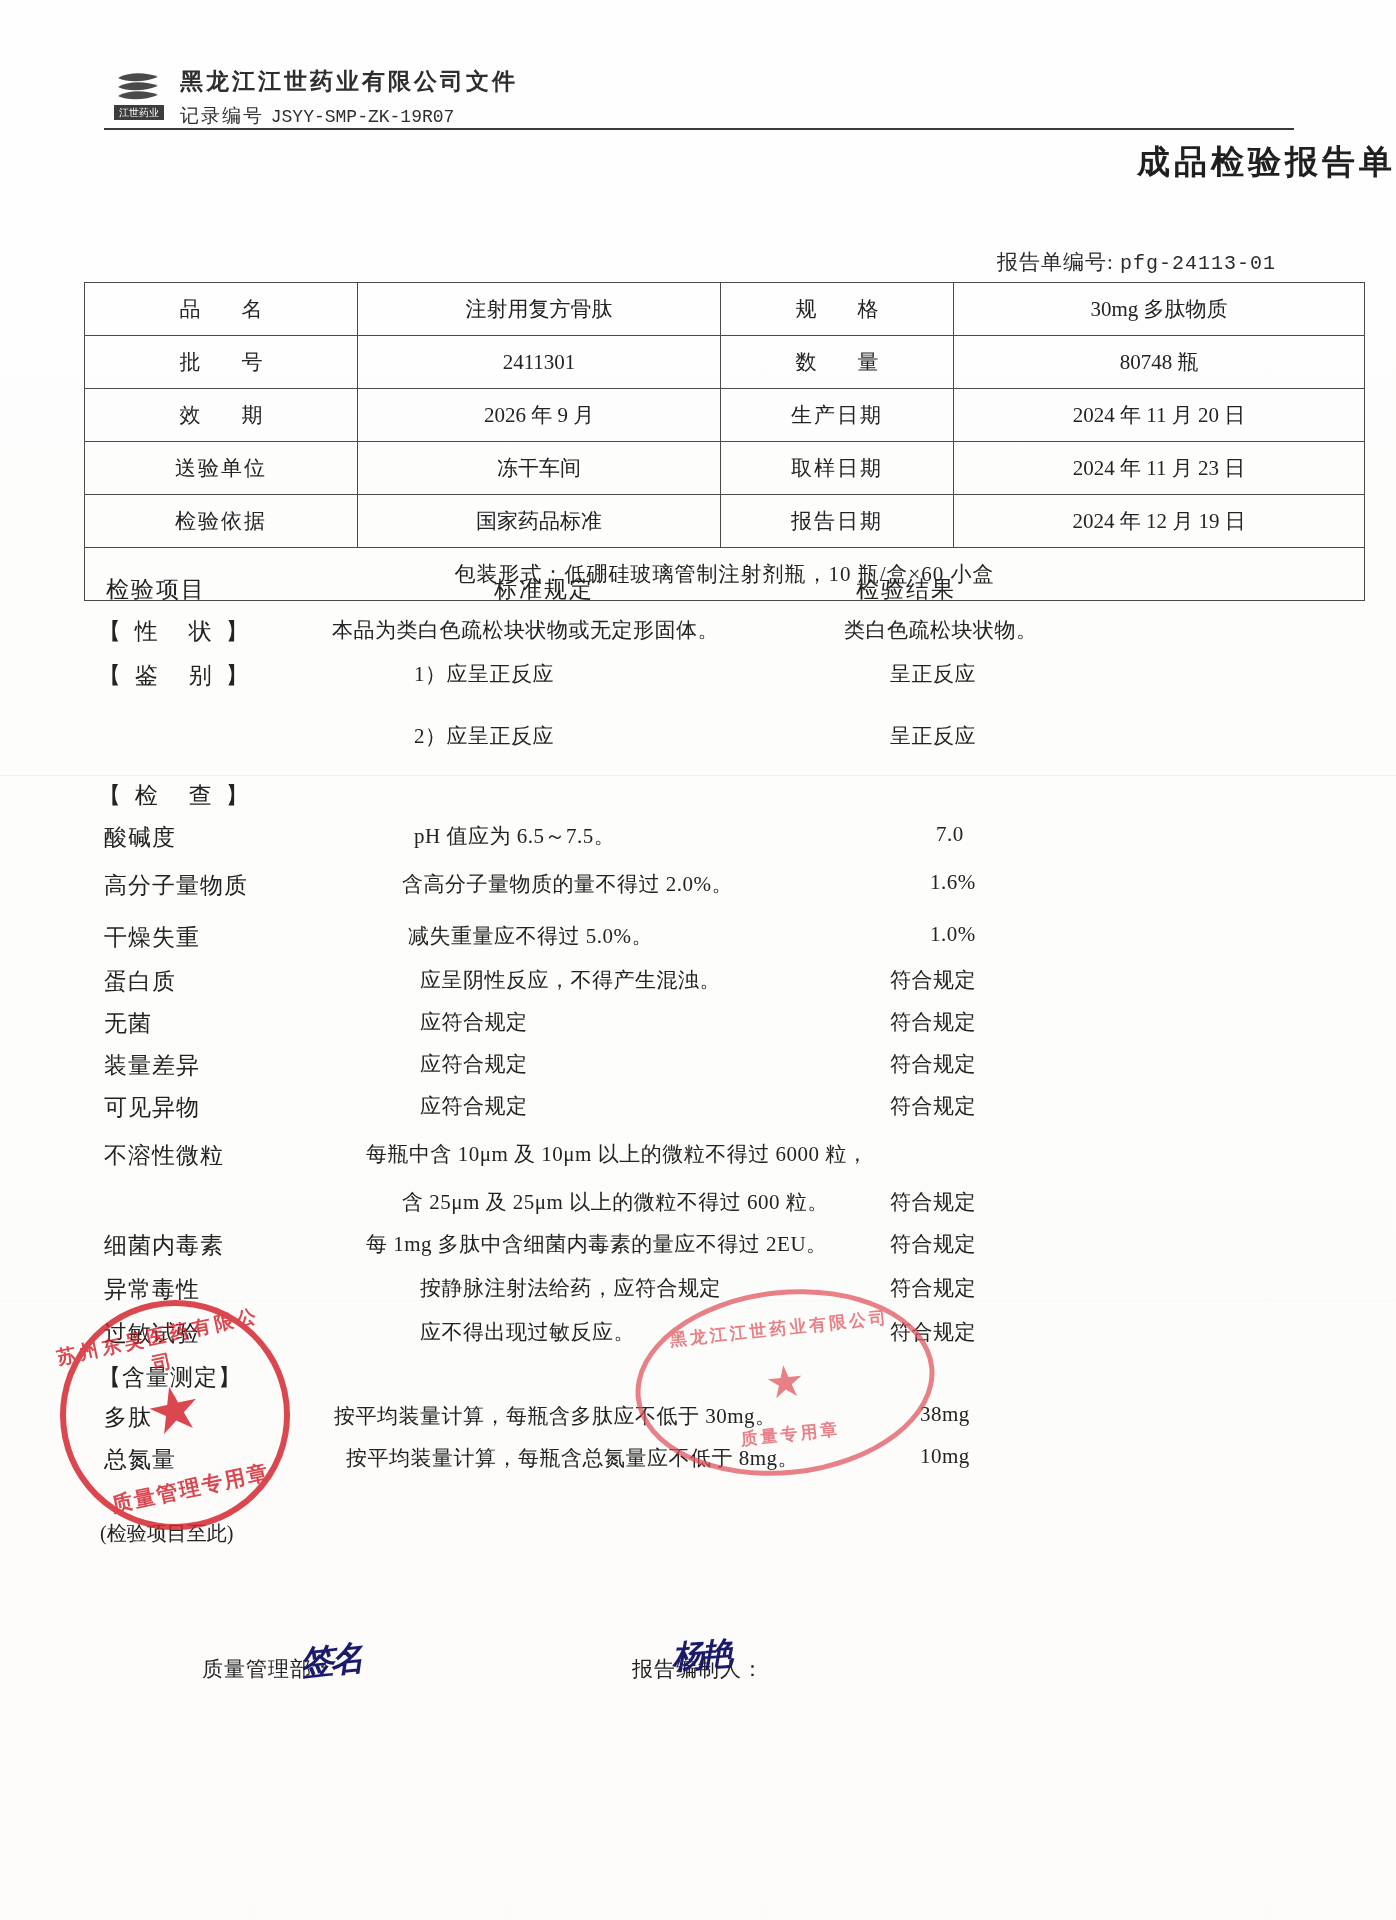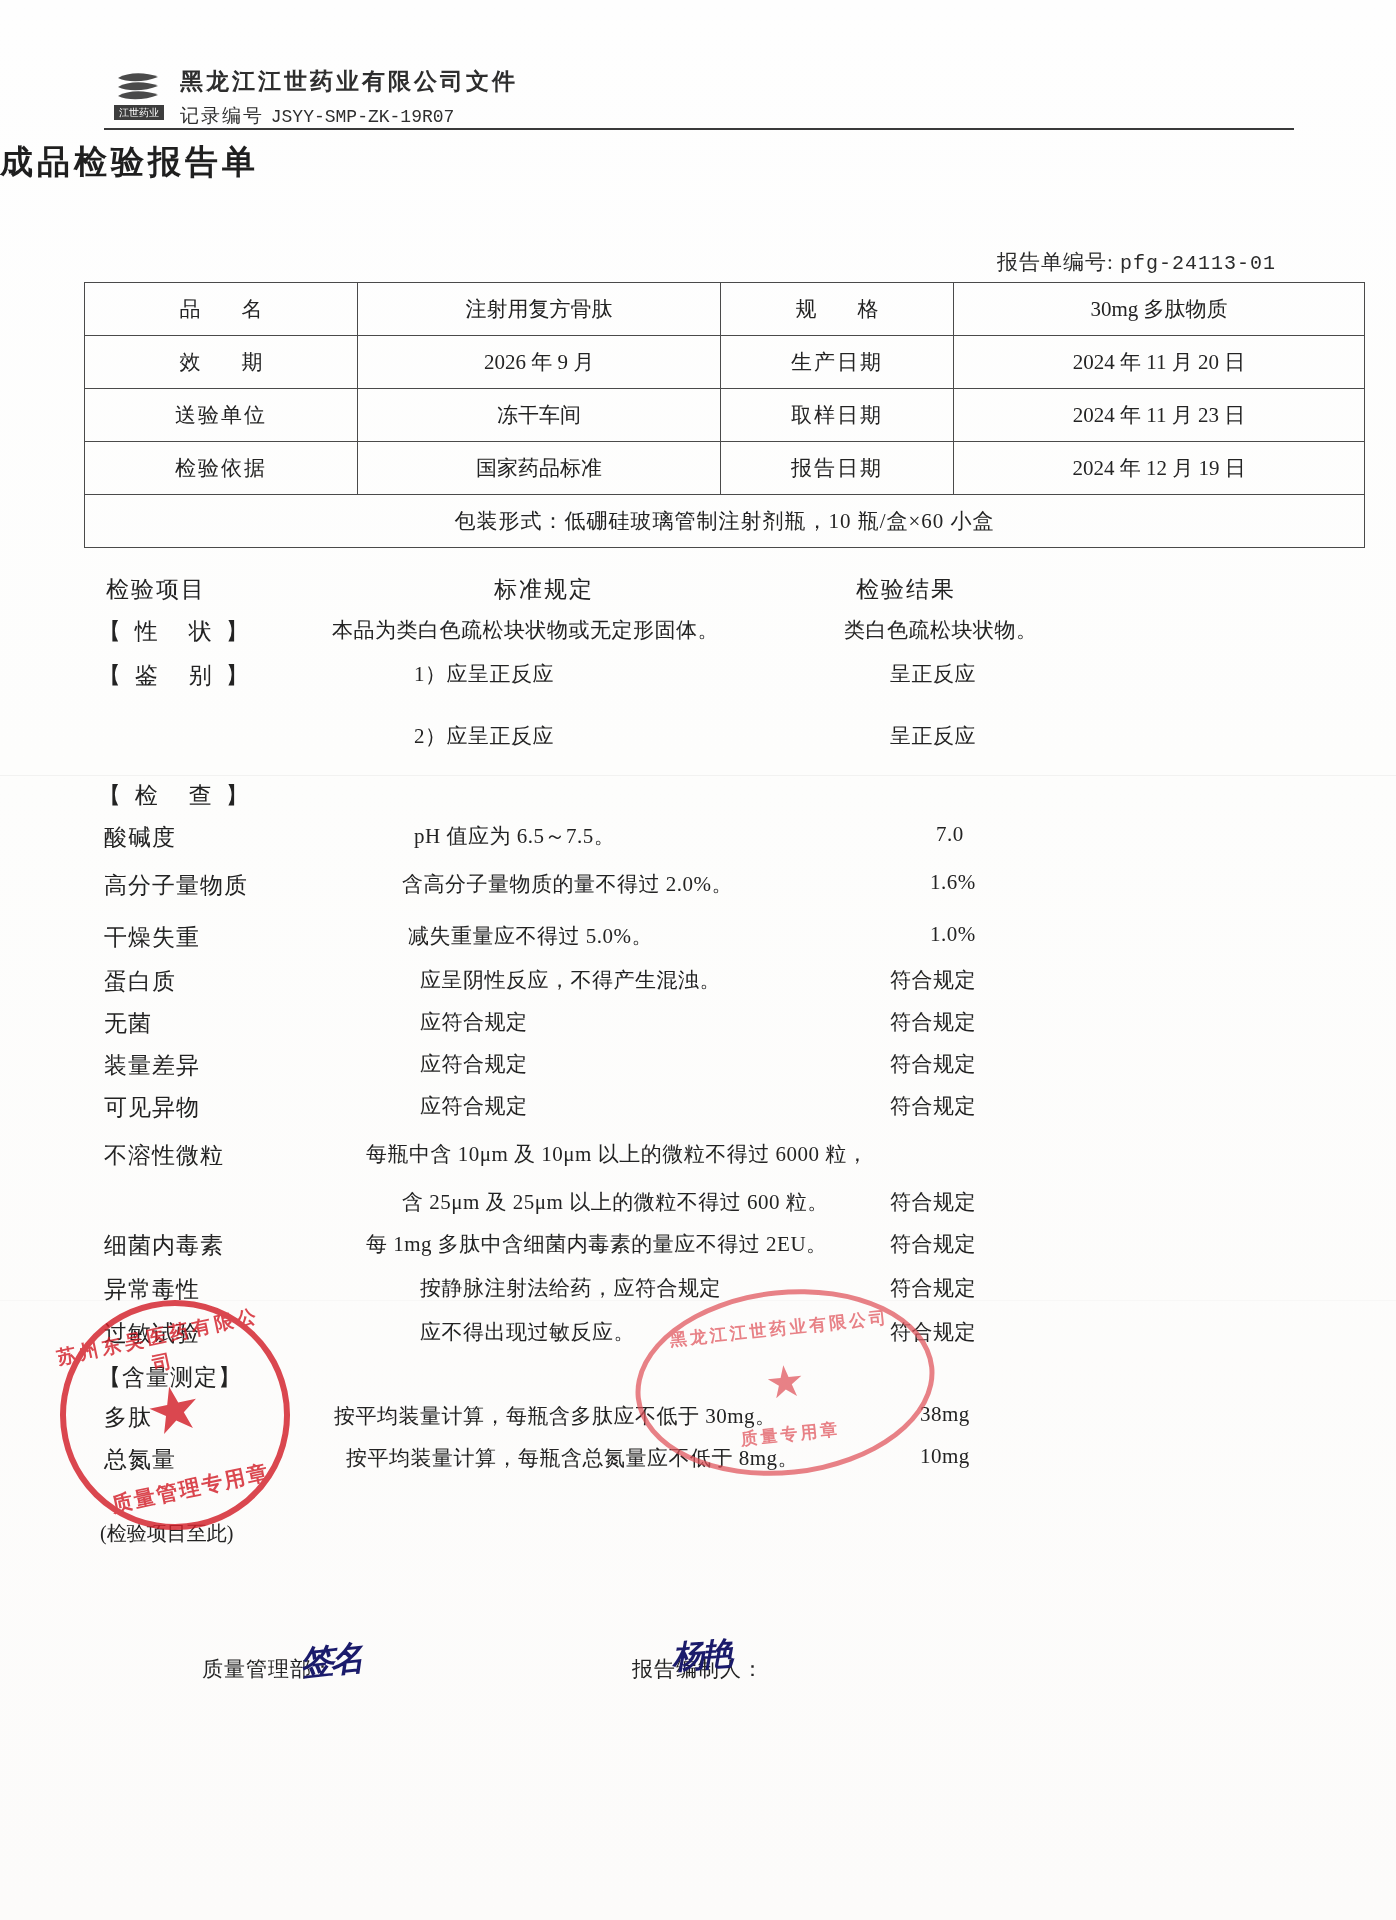--- a/index.html
+++ b/index.html
@@ -32,21 +32,21 @@
     font-family:"Liberation Serif","DejaVu Serif",serif;
   }
   .recno{
     font-size:19px;letter-spacing:2px;color:#2e2e2e;
   }
   .recno .num{font-family:"Liberation Mono","DejaVu Sans Mono",monospace;letter-spacing:0px;font-size:18px;}
   .rule{
     position:absolute;left:104px;top:128px;width:1190px;height:2px;background:#3a3a3a;
   }
   .doc-title{
-    position:absolute;left:0;right:0;top:140px;text-align:left;
+    position:absolute;left:0;right:0;top:140px;text-align:right;
     font-size:33px;font-weight:700;letter-spacing:4px;color:#1f1f1f;
   }
   .report-no{
     position:absolute;right:120px;top:248px;
     font-size:21px;letter-spacing:1px;color:#2b2b2b;
   }
   .report-no .v{font-family:"Liberation Mono","DejaVu Sans Mono",monospace;font-size:20px;}
 
   
   table.info{
@@ -178,20 +178,26 @@
 
   <table class="info">
     <tbody>
         <tr>
       <td class="c1 lbl">品　名</td>
       <td class="c2">注射用复方骨肽</td>
       <td class="c3 lbl">规　格</td>
       <td class="c4">30mg 多肽物质</td>
     </tr>
     <tr>
+      <td class="lbl">批　号</td>
+      <td>2411301</td>
+      <td class="lbl">数　量</td>
+      <td>80748 瓶</td>
+    </tr>
+    <tr>
       <td class="lbl">效　期</td>
       <td>2026 年 9 月</td>
       <td class="lbl2">生产日期</td>
       <td>2024 年 11 月 20 日</td>
     </tr>
     <tr>
       <td class="lbl2">送验单位</td>
       <td>冻干车间</td>
       <td class="lbl2">取样日期</td>
       <td>2024 年 11 月 23 日</td>

